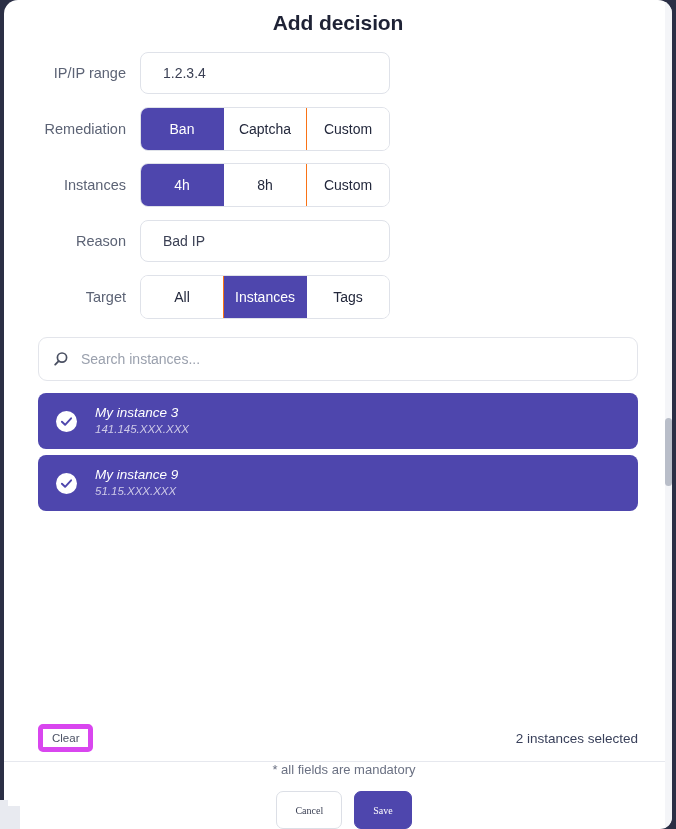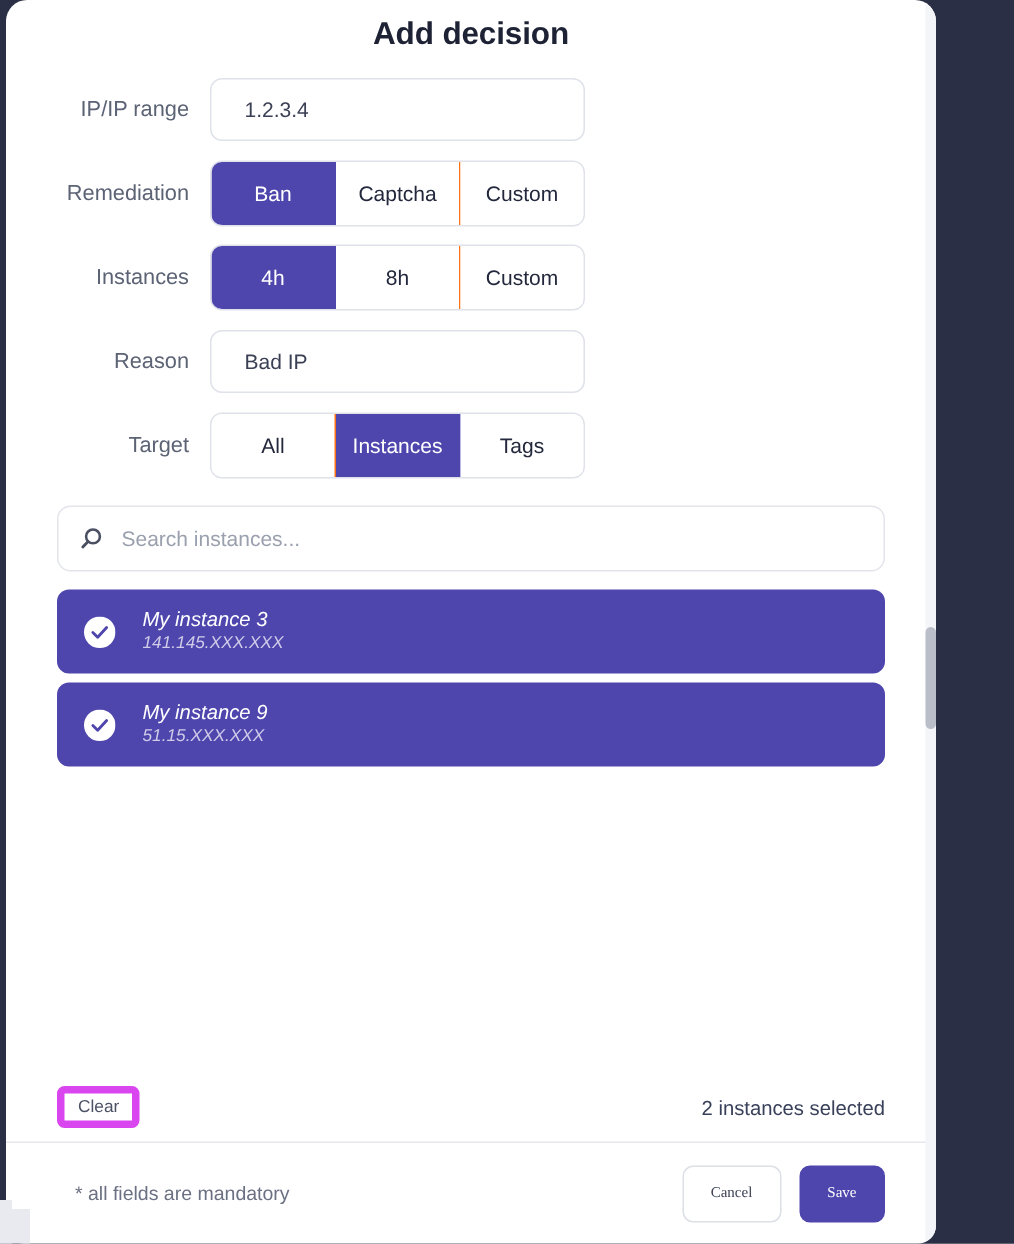--- a/index.html
+++ b/index.html
@@ -9,21 +9,21 @@
     height: 829px;
     overflow: hidden;
     background: #2b2f45;
     font-family: "Liberation Sans", sans-serif;
   }
 
   #modal {
     position: absolute;
     left: 4px;
     top: 0;
-    width: 620px;
+    width: 668px;
     height: 829px;
     background: #ffffff;
     border-radius: 14px 14px 12px 12px;
     overflow: hidden;
   }
 
   
   #corner-bl {
     position: absolute;
     left: 0;
@@ -215,20 +215,21 @@
   }
   .footer {
     position: absolute;
     left: 12px; right: 0;
     top: 762px;
     height: 67px;
     display: flex;
     align-items: center;
     justify-content: space-between;
     padding: 0 34px;
+    flex-direction: column;
   }
   .mandatory {
     font-size: 13px;
     color: #6b7183;
   }
   .footer-btns { display: flex; gap: 12px; }
   .btn {
     height: 38px;
     padding: 0 18px;
     border-radius: 7px;

